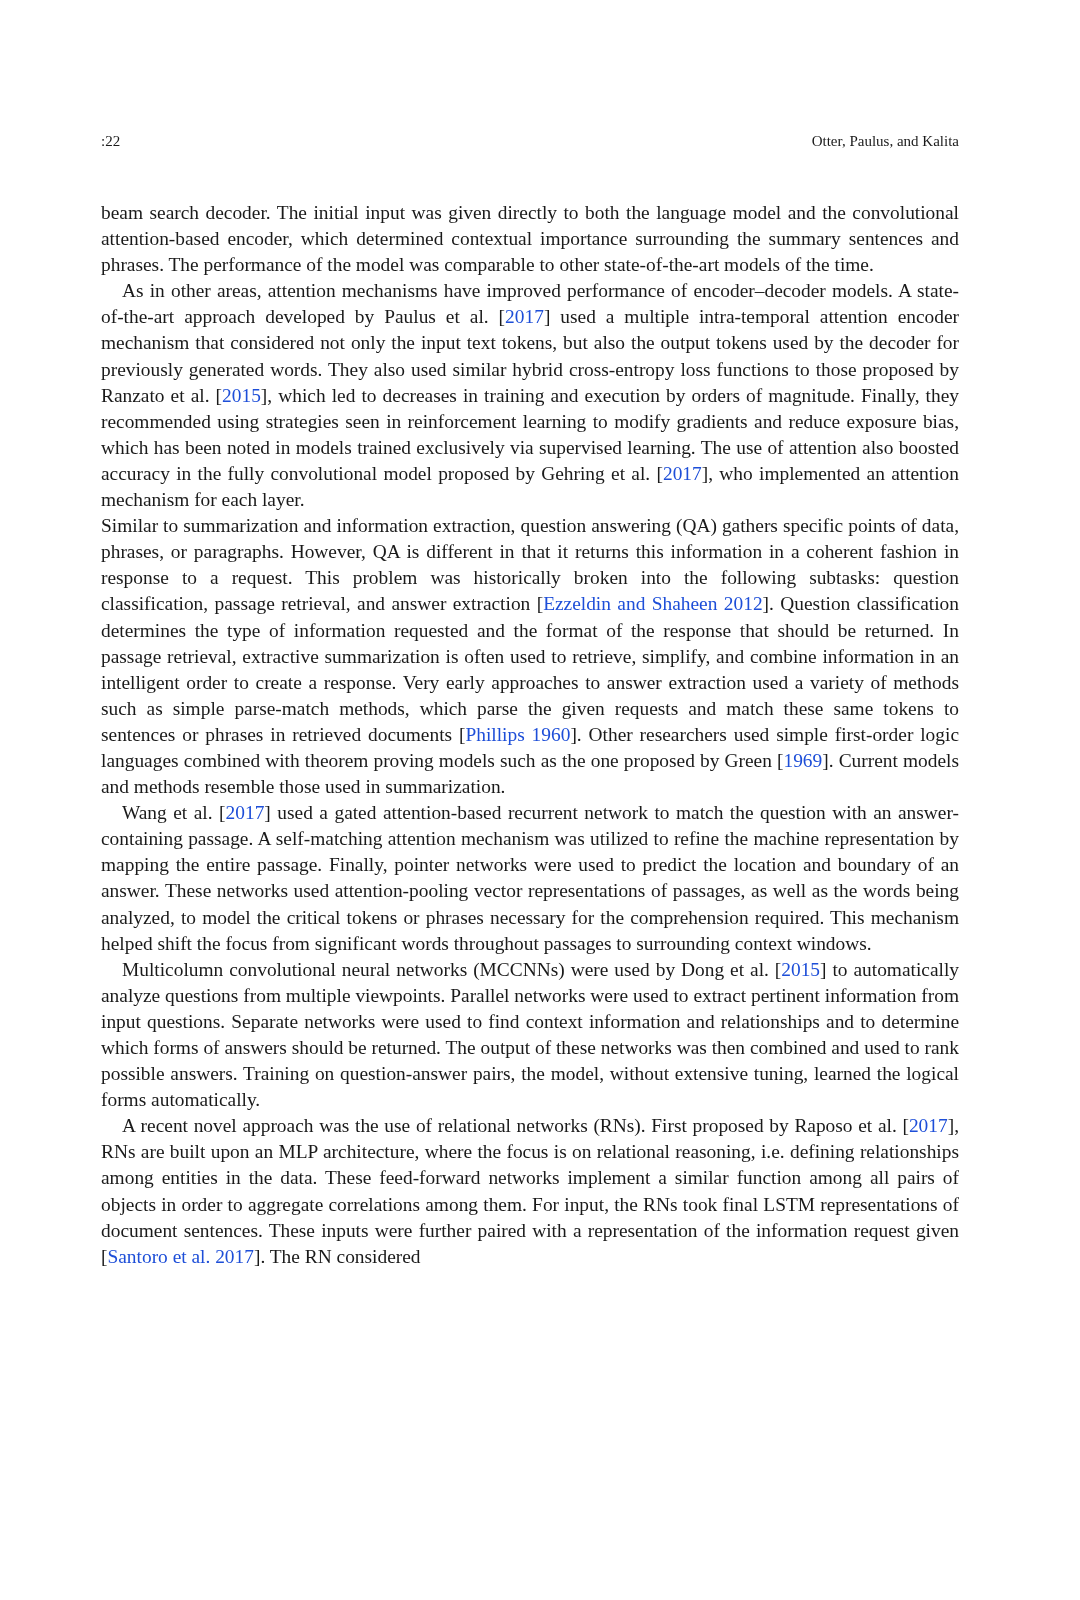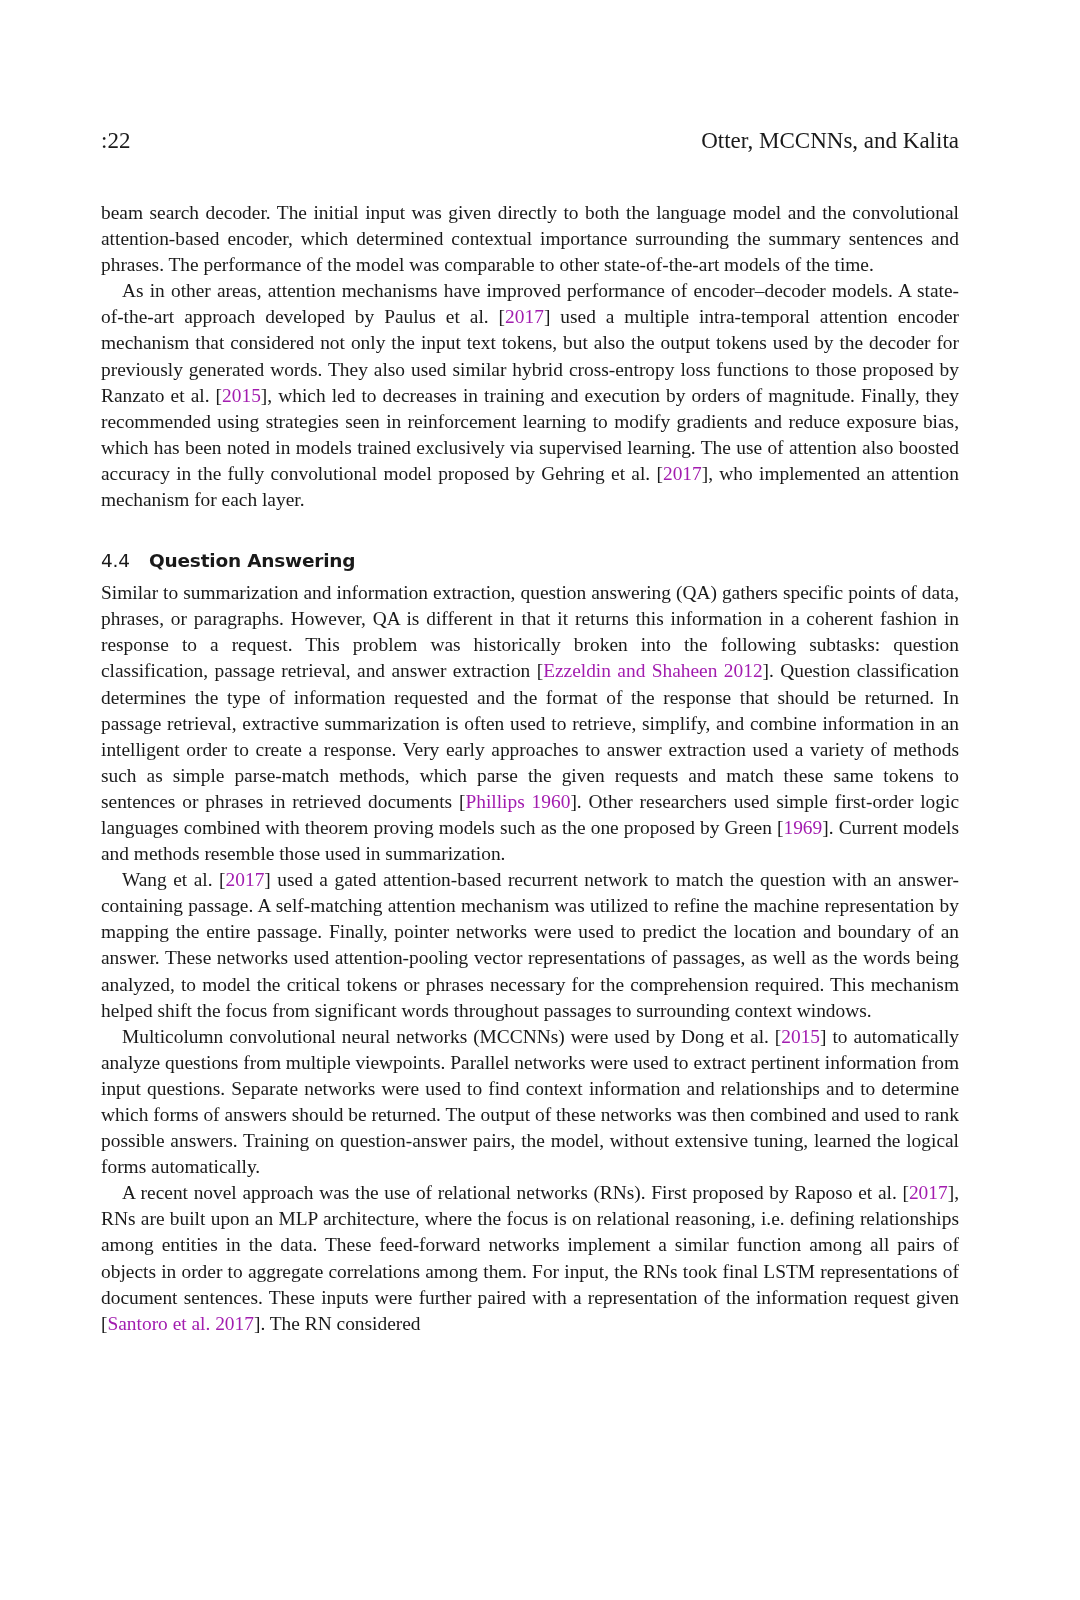--- a/index.html
+++ b/index.html
@@ -14,21 +14,21 @@
       overflow: hidden;
       color: #1a1a1a;
       font-family: "Liberation Serif", "DejaVu Serif", serif;
     }
     .page-header {
       position: absolute;
       top: 128px;
       left: 101px;
       width: 858px;
       height: 26px;
-      font-size: 23px;
+      font-size: 15px;
       line-height: 26px;
     }
     .page-header .page-number {
       position: absolute;
       left: 0;
       top: 0;
     }
     .page-header .running-head {
       position: absolute;
       right: 0;
@@ -44,51 +44,48 @@
     }
     .para {
       margin: 0;
       text-align: justify;
       hyphens: manual;
     }
     .para.indent {
       text-indent: 21px;
     }
     .cite {
-      color: #a21caf;
+      color: #1d4ed8;
     }
     .section-heading {
       margin: 35px 0 6px 0;
       font-family: "DejaVu Sans", "Liberation Sans", sans-serif;
       font-size: 18.5px;
       font-weight: bold;
       line-height: 26px;
       letter-spacing: -0.2px;
     }
     .section-heading .sec-num {
       font-weight: normal;
       display: inline-block;
       width: 48px;
     }
   </style>
 </head>
 <body>
 
 <div class="page-header">
   <span class="page-number">:22</span>
-  <span class="running-head">Otter, MCCNNs, and Kalita</span>
+  <span class="running-head">Otter, Paulus, and Kalita</span>
 </div>
 
 <div class="body-text">
   <div id="paras-before">
       <p class="para"><span>beam search decoder. The initial input was given directly to both the language model and the convolutional attention-based encoder, which determined contextual importance surrounding the summary sentences and phrases. The performance of the model was comparable to other state-of-the-art models of the time.</span></p>
       <p class="para indent"><span>As in other areas, attention mechanisms have improved performance of encoder–decoder models. A state-of-the-art approach developed by Paulus et al. [</span><a class="cite">2017</a><span>] used a multiple intra-temporal attention encoder mechanism that considered not only the input text tokens, but also the output tokens used by the decoder for previously generated words. They also used similar hybrid cross-entropy loss functions to those proposed by Ranzato et al. [</span><a class="cite">2015</a><span>], which led to decreases in training and execution by orders of magnitude. Finally, they recommended using strategies seen in reinforcement learning to modify gradients and reduce exposure bias, which has been noted in models trained exclusively via supervised learning. The use of attention also boosted accuracy in the fully convolutional model proposed by Gehring et al. [</span><a class="cite">2017</a><span>], who implemented an attention mechanism for each layer.</span></p>
     </div>
-  <h3 class="section-heading">
-    <span class="sec-num">4.4</span><span>Question Answering</span>
-  </h3>
   <div id="paras-after">
       <p class="para"><span>Similar to summarization and information extraction, question answering (QA) gathers specific points of data, phrases, or paragraphs. However, QA is different in that it returns this information in a coherent fashion in response to a request. This problem was historically broken into the following subtasks: question classification, passage retrieval, and answer extraction [</span><a class="cite">Ezzeldin and Shaheen 2012</a><span>]. Question classification determines the type of information requested and the format of the response that should be returned. In passage retrieval, extractive summarization is often used to retrieve, simplify, and combine information in an intelligent order to create a response. Very early approaches to answer extraction used a variety of methods such as simple parse-match methods, which parse the given requests and match these same tokens to sentences or phrases in retrieved documents [</span><a class="cite">Phillips 1960</a><span>]. Other researchers used simple first-order logic languages combined with theorem proving models such as the one proposed by Green [</span><a class="cite">1969</a><span>]. Current models and methods resemble those used in summarization.</span></p>
       <p class="para indent"><span>Wang et al. [</span><a class="cite">2017</a><span>] used a gated attention-based recurrent network to match the question with an answer-containing passage. A self-matching attention mechanism was utilized to refine the machine representation by mapping the entire passage. Finally, pointer networks were used to predict the location and boundary of an answer. These networks used attention-pooling vector representations of passages, as well as the words being analyzed, to model the critical tokens or phrases necessary for the comprehension required. This mechanism helped shift the focus from significant words throughout passages to surrounding context windows.</span></p>
       <p class="para indent"><span>Multicolumn convolutional neural networks (MCCNNs) were used by Dong et al. [</span><a class="cite">2015</a><span>] to automatically analyze questions from multiple viewpoints. Parallel networks were used to extract pertinent information from input questions. Separate networks were used to find context informa­tion and relationships and to determine which forms of answers should be returned. The output of these networks was then combined and used to rank possible answers. Training on question-answer pairs, the model, without extensive tuning, learned the logical forms automatically.</span></p>
       <p class="para indent"><span>A recent novel approach was the use of relational networks (RNs). First proposed by Raposo et al. [</span><a class="cite">2017</a><span>], RNs are built upon an MLP architecture, where the focus is on relational reasoning, i.e. defining relationships among entities in the data. These feed-forward networks implement a similar function among all pairs of objects in order to aggregate correlations among them. For input, the RNs took final LSTM representations of document sentences. These inputs were further paired with a representation of the information request given [</span><a class="cite">Santoro et al. 2017</a><span>]. The RN considered</span></p>
     </div>
 </div>
 
 </body></html>

